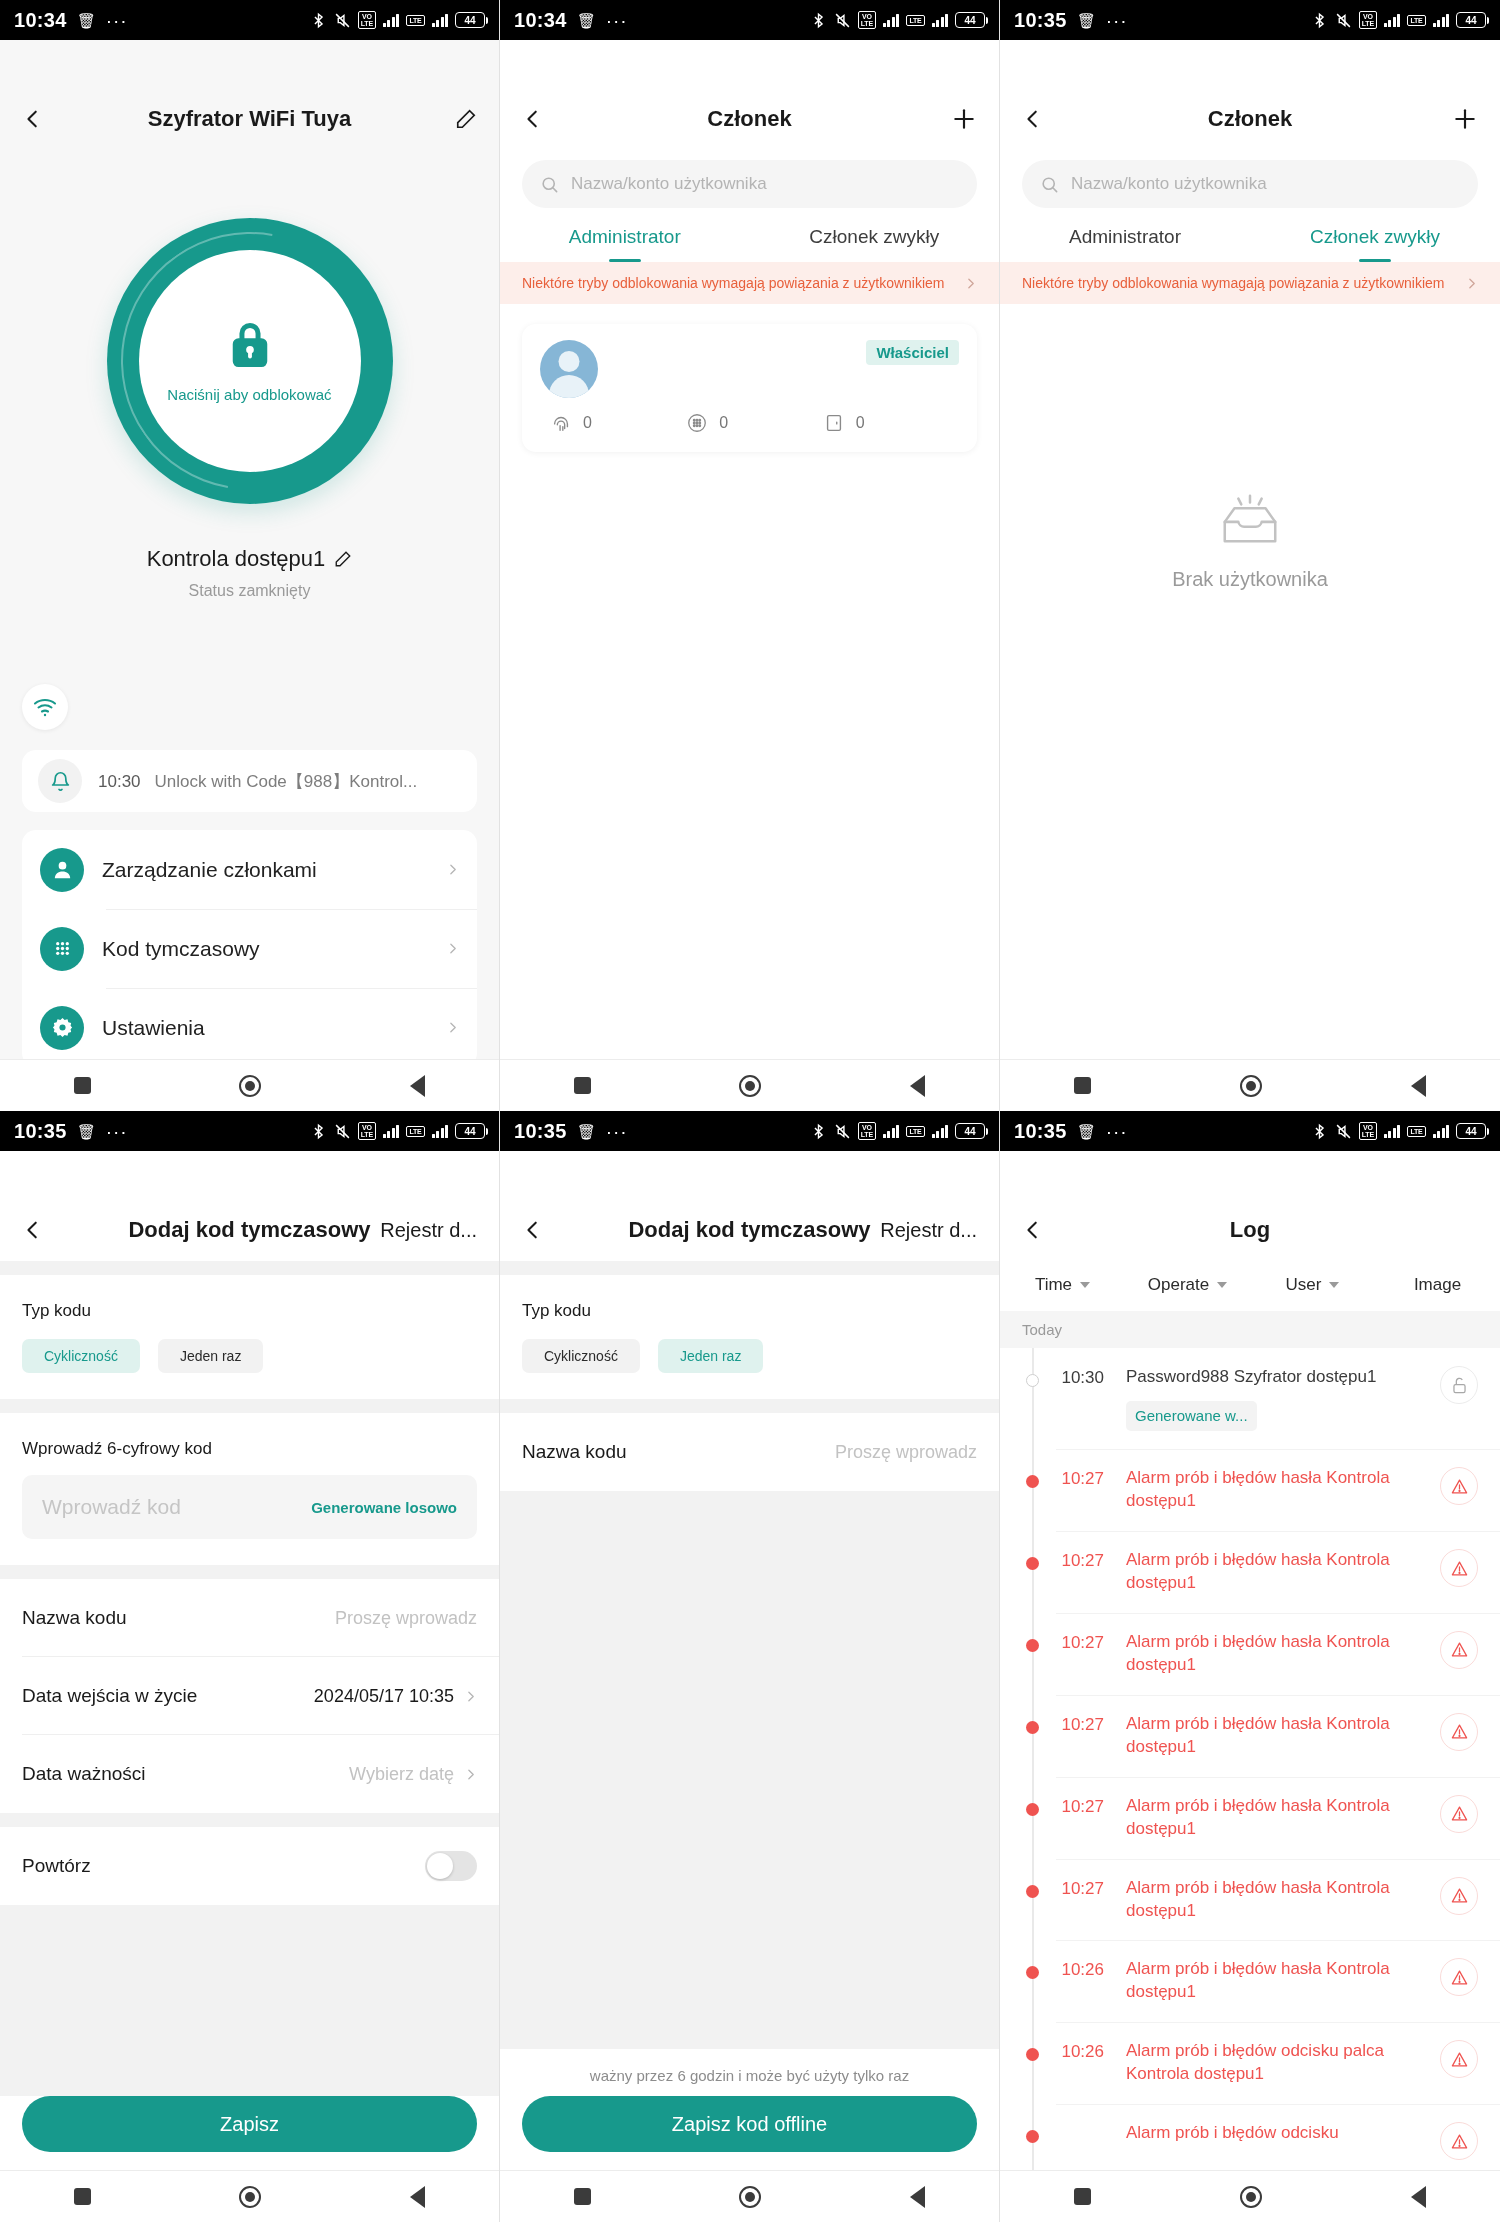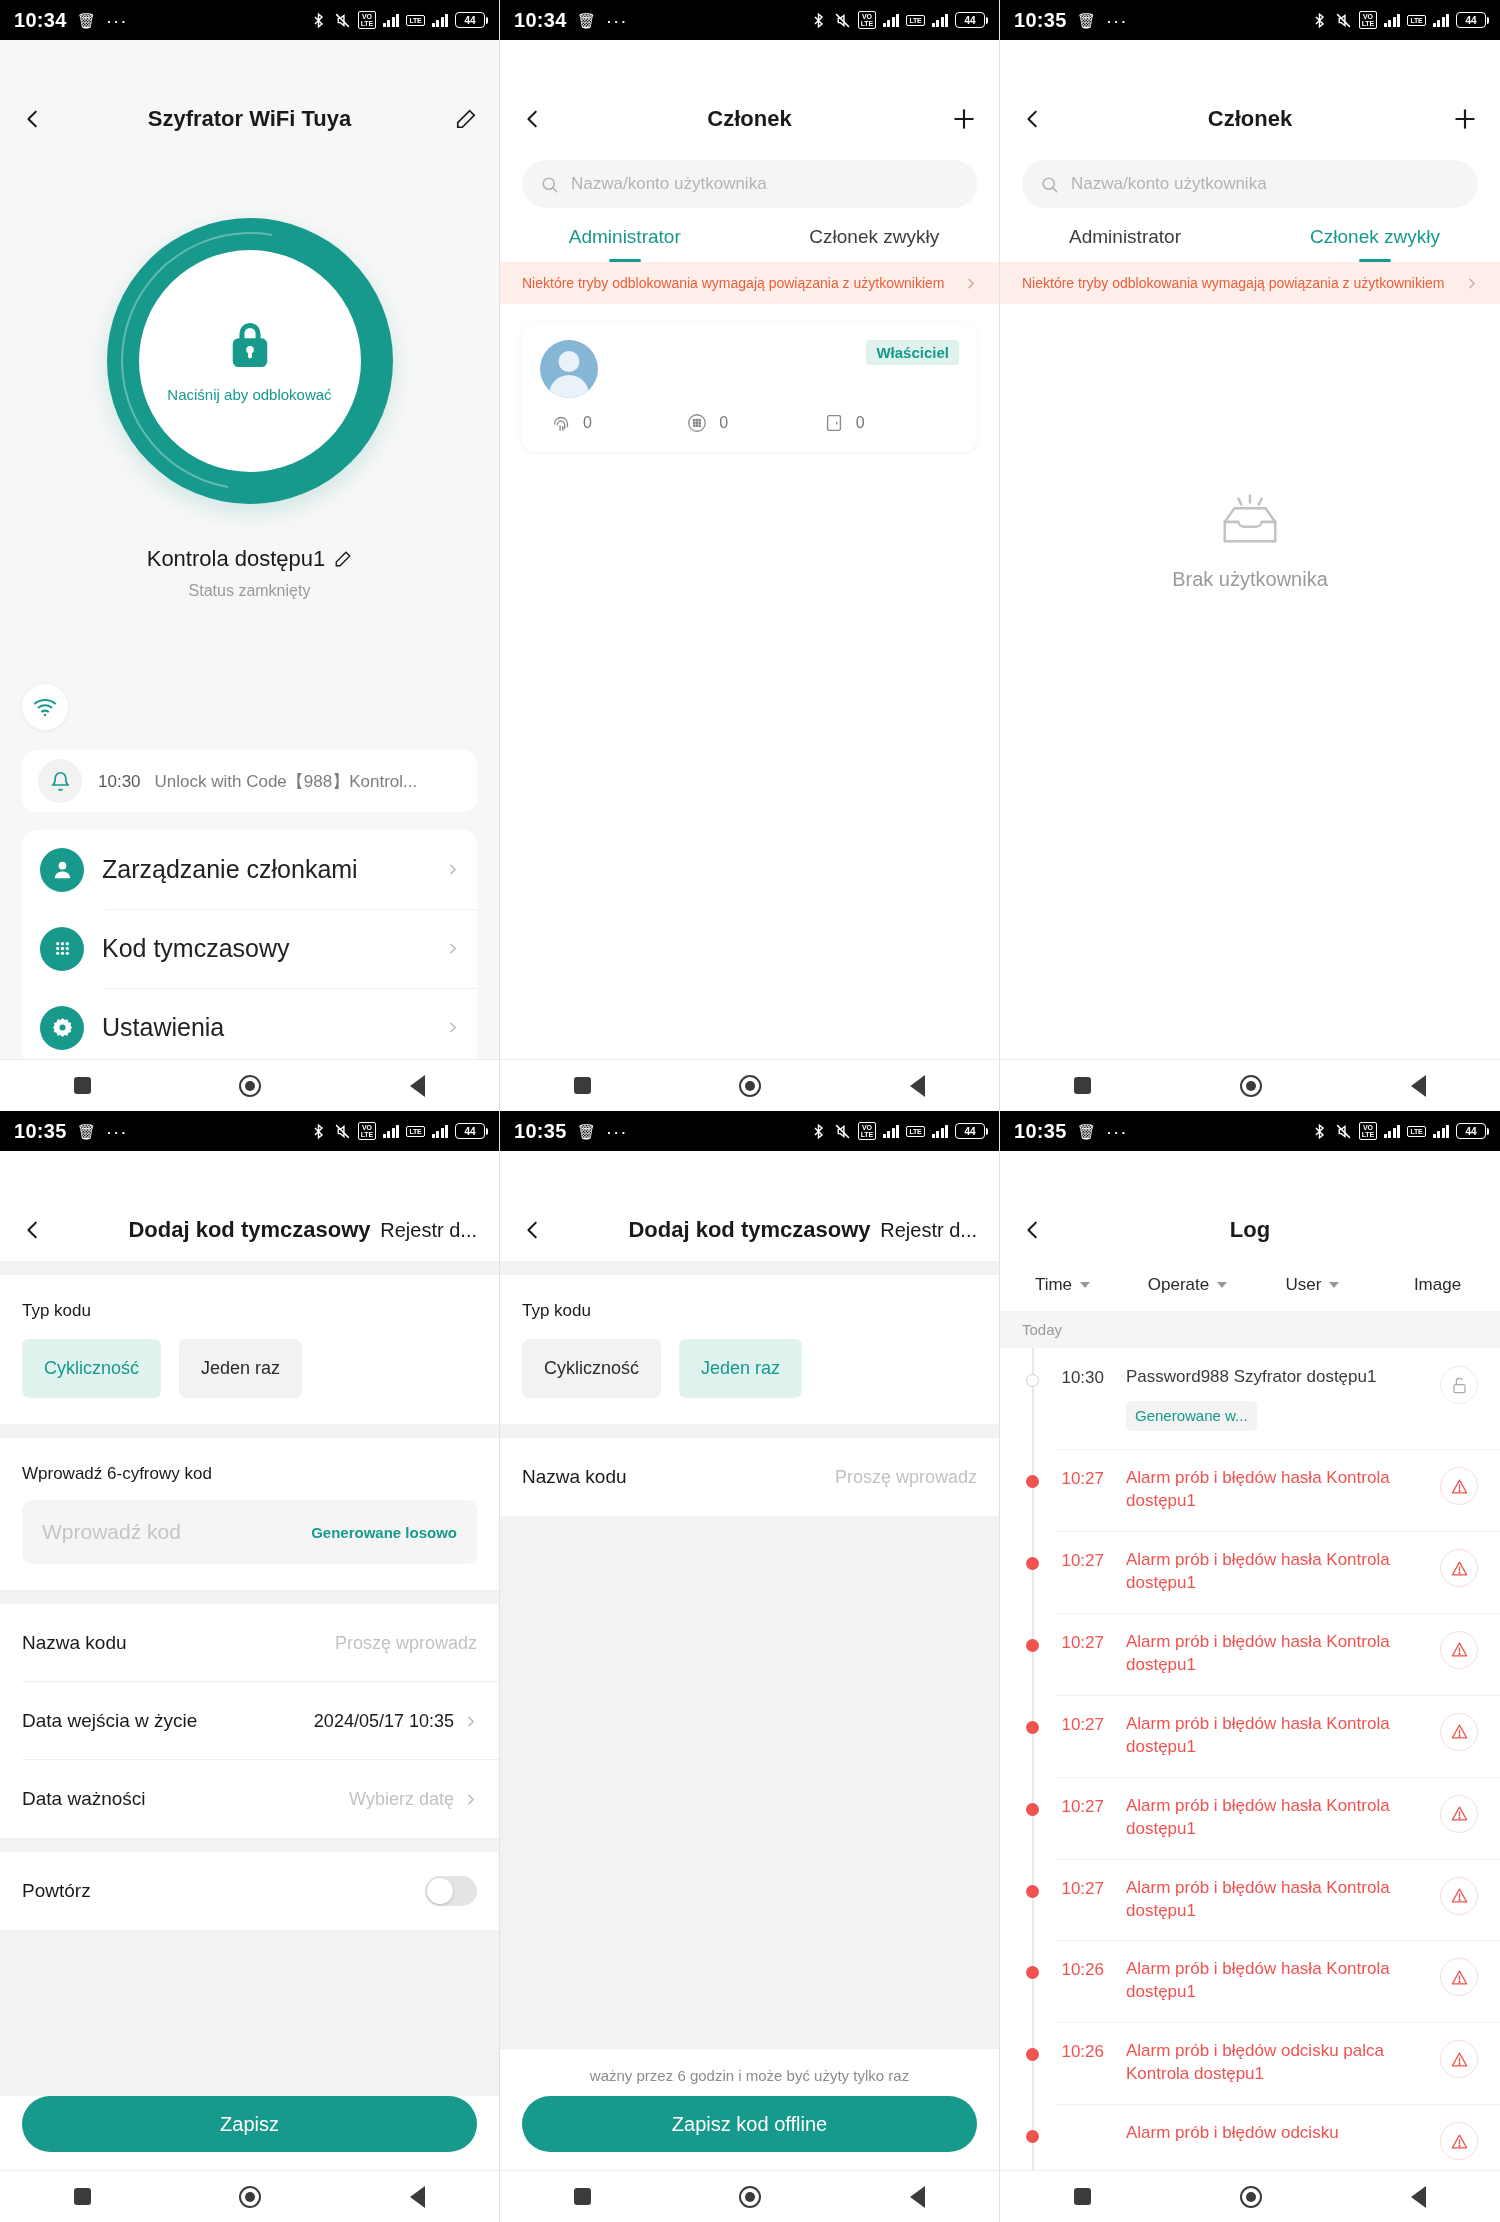--- a/index.html
+++ b/index.html
@@ -148,21 +148,21 @@
     position: relative;
   }
   .menu-row + .menu-row:before {
     content:""; position:absolute; left: 84px; right: 0; top: 0; height: 1px; background: #efefef;
   }
   .menu-ico {
     width: 44px; height: 44px; border-radius: 50%; background: #17998c;
     display: flex; align-items: center; justify-content: center; flex: 0 0 44px;
   }
   .menu-ico svg { width: 23px; height: 23px; }
-  .menu-label { font-size: 25px; color: #222; }
+  .menu-label { font-size: 21px; color: #222; }
   .menu-chev { margin-left: auto; width: 13px; height: 13px; }
 
   
   .p23 { background: #fff; }
   .search-wrap { padding: 10px 22px 0; background: #fff; }
   .search-box {
     height: 48px; background: #f5f5f5; border-radius: 24px;
     display: flex; align-items: center; padding: 0 18px; gap: 12px;
   }
   .search-box svg { width: 19px; height: 19px; flex: 0 0 19px; }
@@ -218,22 +218,22 @@
   .empty-state span { font-size: 20px; color: #9a9a9a; }
 
   
   .p45 { background: #fff; }
   .form-scroll { background: #f2f2f2; height: 100%; display: flex; flex-direction: column; }
   .sect { background: #fff; }
   .gap { height: 14px; background: #f2f2f2; }
   .sect-label { font-size: 17px; color: #1a1a1a; padding: 26px 22px 0; }
   .chips { display: flex; gap: 18px; padding: 18px 22px 26px; }
   .chip {
-    padding: 19px 22px; border-radius: 7px; background: #f2f2f2;
-    font-size: 18px; color: #2b2b2b;
+    padding: 9px 22px; border-radius: 7px; background: #f2f2f2;
+    font-size: 14px; color: #2b2b2b;
   }
   .chip.active { background: #dff2ee; color: #17998c; }
   .code-input {
     margin: 16px 22px 26px; height: 64px; background: #f5f5f5; border-radius: 10px;
     display: flex; align-items: center; padding: 0 20px;
   }
   .code-ph { font-size: 21px; color: #c5c5c5; }
   .code-gen { margin-left: auto; font-size: 15px; font-weight: 700; color: #17998c; }
   .frow {
     height: 78px; display: flex; align-items: center; padding: 0 22px;

